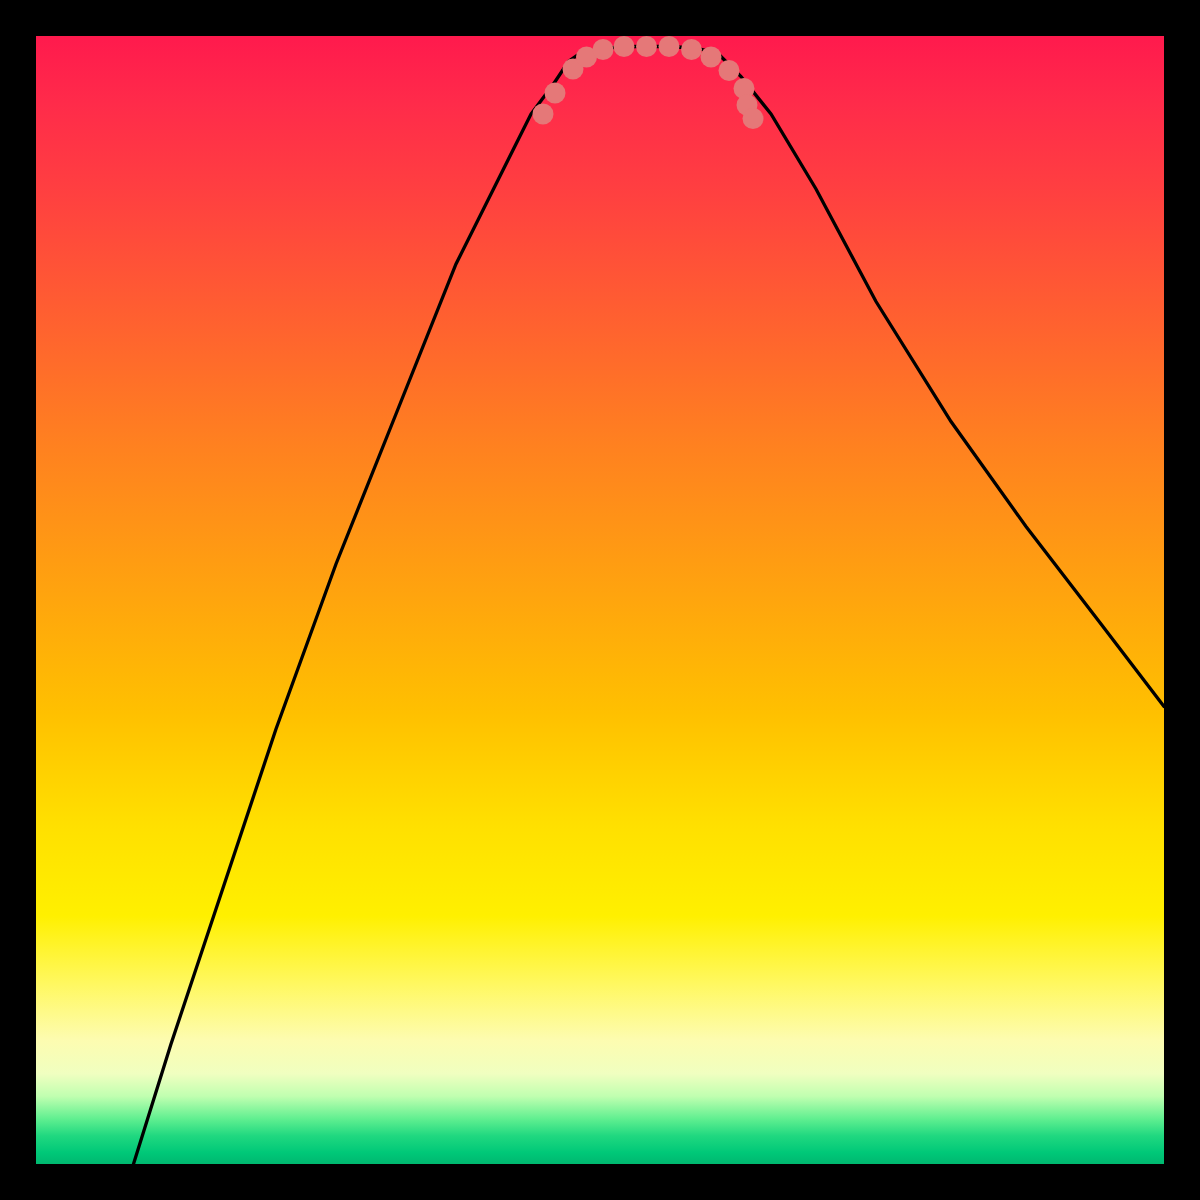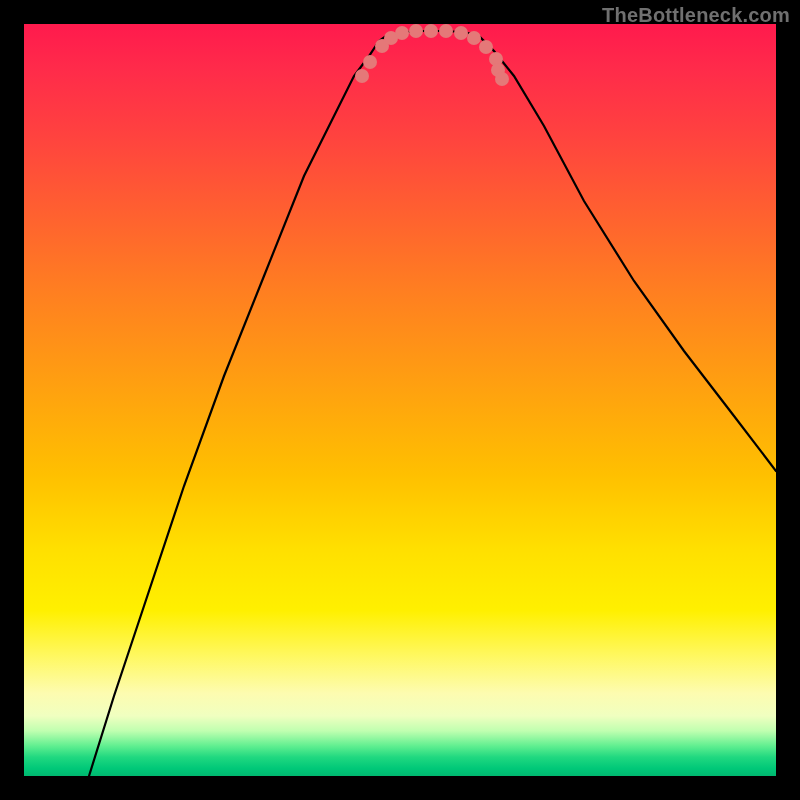--- a/index.html
+++ b/index.html
@@ -77,14 +77,13 @@
           <circle cx="422" cy="7" r="7" class="dot"></circle>
           <circle cx="437" cy="9" r="7" class="dot"></circle>
           <circle cx="450" cy="14" r="7" class="dot"></circle>
           <circle cx="462" cy="23" r="7" class="dot"></circle>
           <circle cx="472" cy="35" r="7" class="dot"></circle>
           <circle cx="474" cy="46" r="7" class="dot"></circle>
           <circle cx="478" cy="55" r="7" class="dot"></circle>
         </g>
     </svg>
   </div>
-  <div class="watermark">TheBottleneck.com</div>
 </div>
 
 </body></html>

